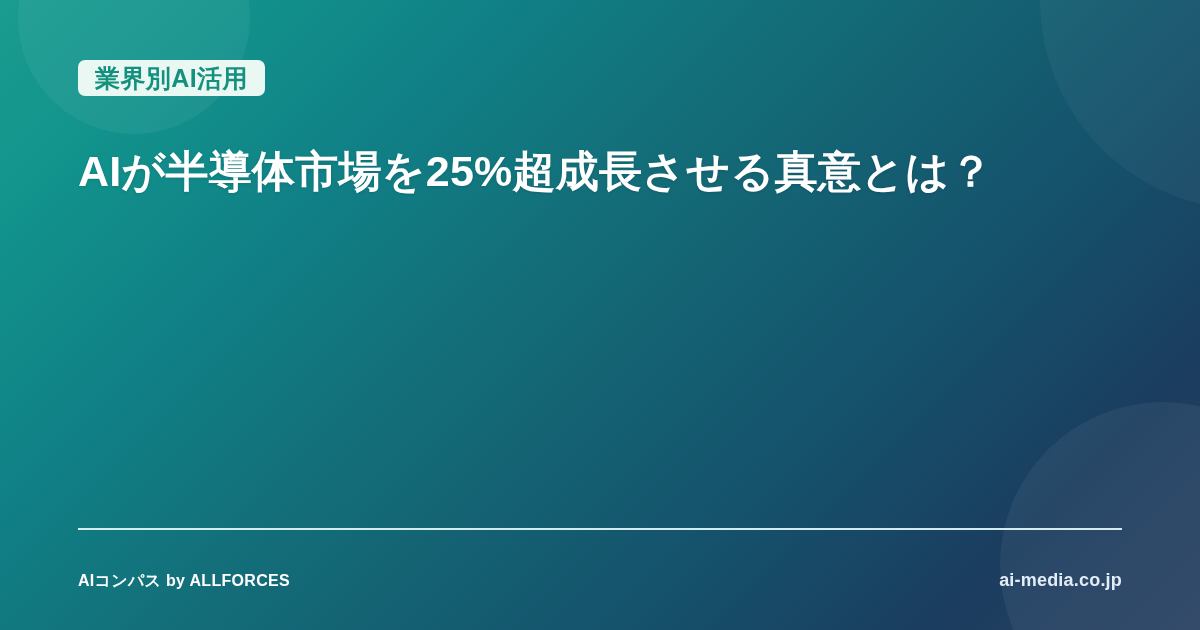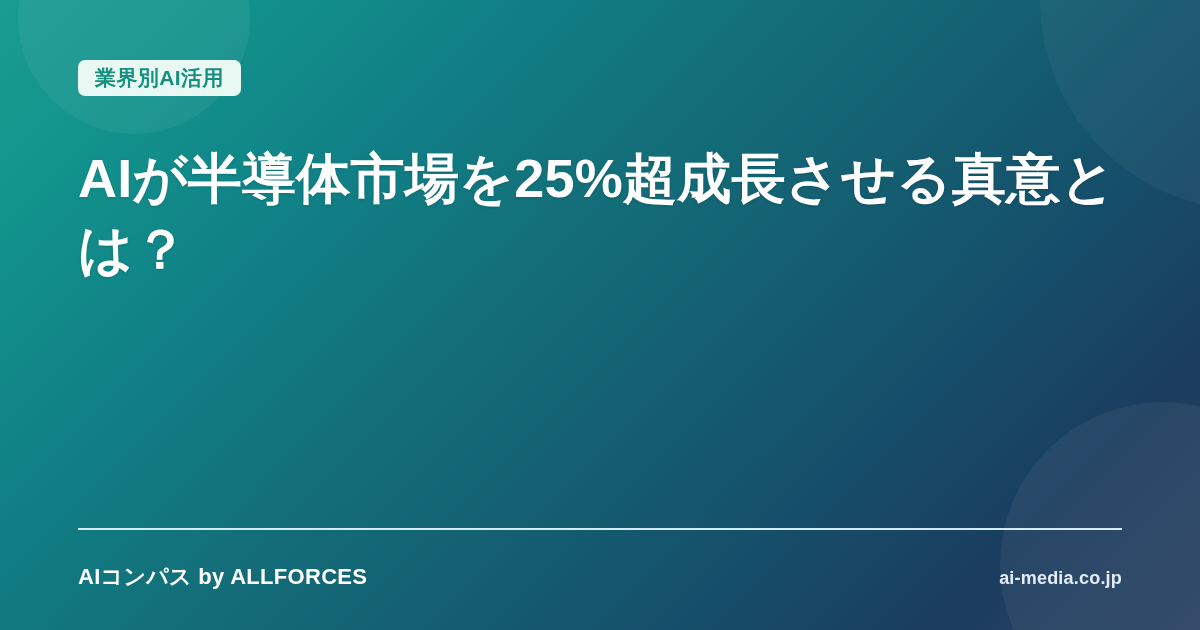--- a/index.html
+++ b/index.html
@@ -73,34 +73,34 @@
     top: 60px;
     display: inline-flex;
     align-items: center;
     justify-content: center;
     height: 36px;
     padding: 12px 17px;
     box-sizing: border-box;
     border-radius: 7px;
     background: #eaf8f4;
     color: #14907e;
-    font-size: 21px;
+    font-size: 25px;
     font-weight: bold;
     letter-spacing: 0.4px;
     white-space: nowrap;
   }
 
   .headline {
     position: absolute;
     left: 0;
     top: 143px;
     right: 0;
     margin: 0;
     color: #ffffff;
-    font-size: 54px;
+    font-size: 43px;
     font-weight: bold;
     line-height: 1.32;
     letter-spacing: 0.2px;
     text-shadow: 0 1px 3px rgba(0, 0, 0, 0.13);
   }
 
   
   .footer {
     position: absolute;
     left: 78px;
@@ -120,21 +120,21 @@
 
   .footer-row {
     position: relative;
     display: flex;
     align-items: baseline;
     justify-content: space-between;
   }
 
   .site-name {
     color: #ffffff;
-    font-size: 22px;
+    font-size: 16px;
     font-weight: bold;
     letter-spacing: 0.3px;
     white-space: nowrap;
   }
 
   .site-url {
     color: #ecf6ff;
     font-size: 18px;
     font-weight: bold;
     letter-spacing: 0.2px;

